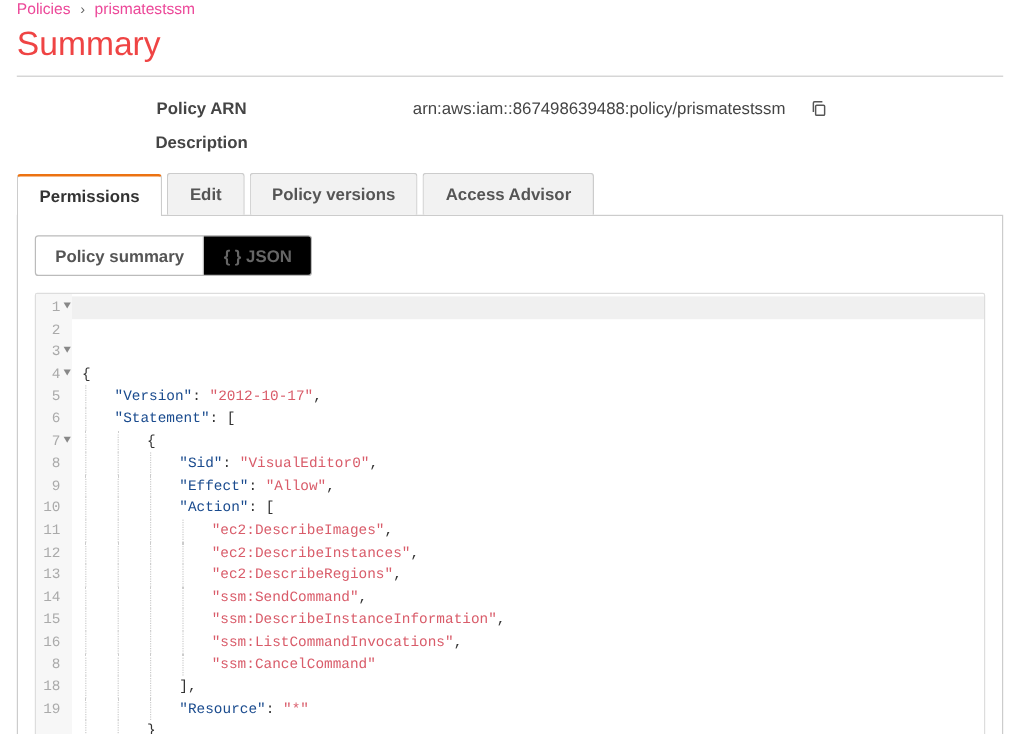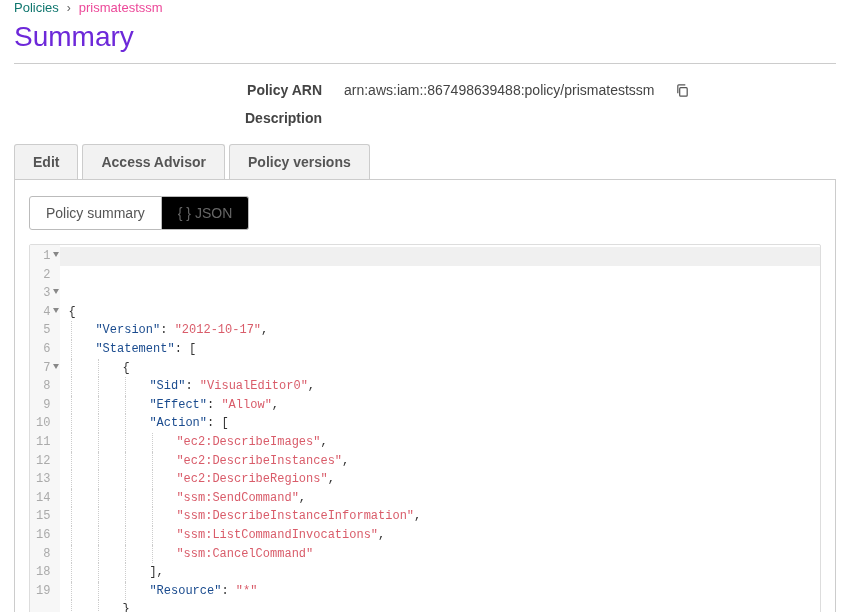--- a/index.html
+++ b/index.html
@@ -11,38 +11,38 @@
       width: 850px;
     }
     .container { padding: 0 14px 14px 14px; }
     .breadcrumb {
       font-size: 13px;
       padding: 0 0 6px 0;
       display: flex;
       align-items: center;
       gap: 8px;
     }
-    .breadcrumb a { color: #0f766e; text-decoration: none; cursor: pointer; }
+    .breadcrumb a { color: #ec4899; text-decoration: none; cursor: pointer; }
     .breadcrumb-sep { color: #666; font-size: 12px; }
     .breadcrumb-current { color: #ec4899; }
     h1.page-title {
       font-size: 28px;
       font-weight: 400;
-      color: #6d28d9;
+      color: #ef4444;
       margin: 0 0 10px 0;
     }
     .divider { height: 1px; background: #ccc; margin-bottom: 18px; }
     .meta-row {
       display: flex;
       align-items: center;
       margin-bottom: 12px;
     }
     .meta-label {
       width: 330px;
-      text-align: right;
+      text-align: center;
       font-size: 14px;
       font-weight: 700;
       color: #444;
       padding-right: 22px;
     }
     .meta-value {
       color: #444;
       display: flex;
       align-items: center;
       gap: 20px;
@@ -87,21 +87,21 @@
       display: flex;
       gap: 12px;
       margin-bottom: 14px;
     }
     .btn-group {
       display: inline-flex;
     }
     .btn {
       padding: 8px 16px;
       font-size: 14px;
-      font-weight: 400;
+      font-weight: 700;
       color: #555;
       background: #fff;
       border: 1px solid #bbb;
       border-radius: 3px;
       cursor: pointer;
     }
     .btn-group .btn {
       border-radius: 0;
     }
     .btn-group .btn:first-child { border-radius: 3px 0 0 3px; }
@@ -189,23 +189,24 @@
         </svg>
       </span>
     </div>
   </div>
   <div class="meta-row">
     <div class="meta-label">Description</div>
     <div class="meta-value"></div>
   </div>
 
   <div class="tabs">
+    <div class="tab active">Permissions</div>
     <div class="tab">Edit</div>
+    <div class="tab">Policy versions</div>
     <div class="tab">Access Advisor</div>
-    <div class="tab">Policy versions</div>
   </div>
 
   <div class="tab-panel">
     <div class="btn-row">
       <div class="btn-group">
         <button class="btn">Policy summary</button>
         <button class="btn group-active">{ } JSON</button>
       </div>
     </div>
 

